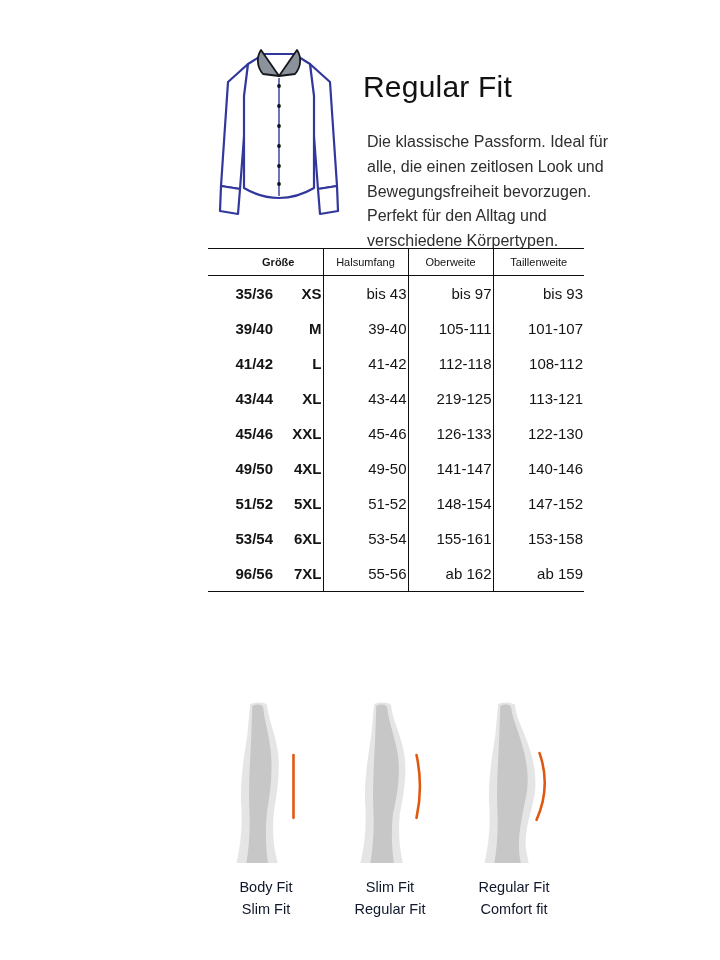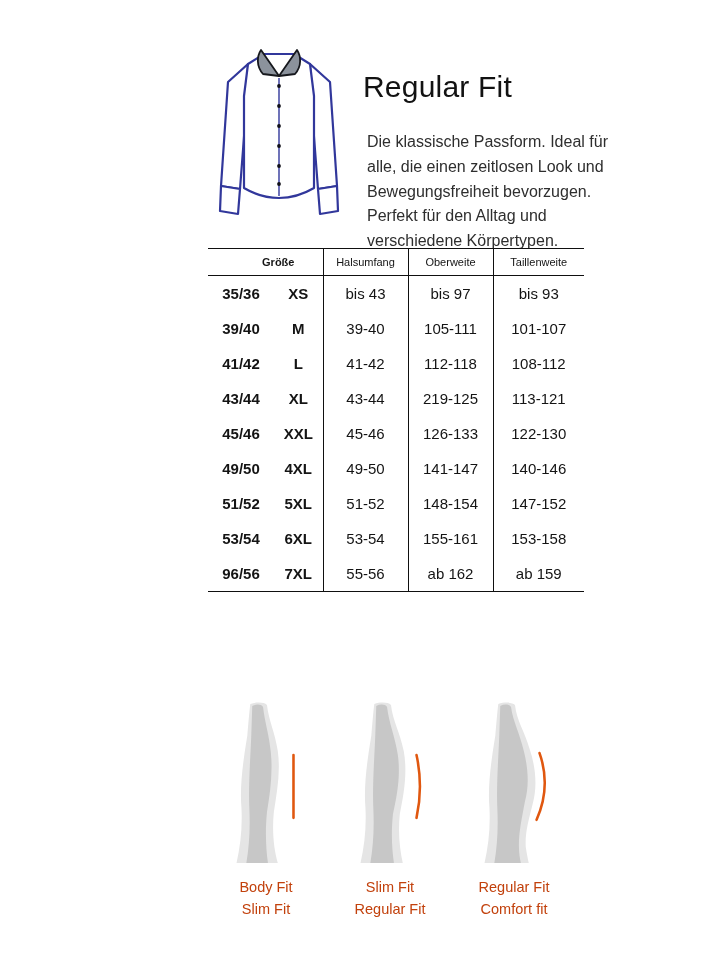--- a/index.html
+++ b/index.html
@@ -11,29 +11,29 @@
   .shirt-figure { position:absolute; left:166px; top:40px; width:150px; height:200px; }
   .fit-title { position:absolute; left:325px; top:70px; margin:0; font-size:30px; font-weight:500; letter-spacing:0.2px; color:#121212; }
   .fit-description { position:absolute; left:325px; top:126px; width:242px; margin:4px; font-size:16px; line-height:1.55; color:#2e2e2e; }
 
   
   .size-table { position:absolute; left:170px; top:248px; width:376px; border-collapse:collapse;
                 border-top:1.6px solid #0f0f0f; border-bottom:1.6px solid #0f0f0f; }
   .size-table th { font-size:11px; font-weight:normal; height:26px; text-align:center;
                    border-bottom:1.6px solid #0f0f0f; padding:0 2px; white-space:nowrap; }
   .size-table th.h-size { font-weight:bold; padding-left:28px; }
-  .size-table td { font-size:15px; height:33px; text-align:center; vertical-align:middle; white-space:nowrap; }
+  .size-table td { font-size:15px; height:33px; text-align:right; vertical-align:middle; white-space:nowrap; }
   .size-table td.col-eu, .size-table td.col-intl { font-weight:bold; }
   .vline { border-left:1.4px solid #0f0f0f;margin-left:8px; }
 
   
   .fits { position:absolute; left:166px; top:702px; width:372px; display:flex; }
   .fit-col { width:124px; display:flex; flex-direction:column; align-items:center; }
   .fit-col svg { display:block; }
-  .fit-label { margin-top:12px; text-align:center; font-size:14.5px; line-height:1.55; color:#c2410c; }
+  .fit-label { margin-top:12px; text-align:center; font-size:14.5px; line-height:1.55; color:#0f172a; }
 
   
   .shirt-part  { fill:#ffffff; stroke:var(--shirt-navy, #31379b); stroke-width:2.2; stroke-linejoin:round; }
   .collar-part { fill:var(--collar-gray, #8b929c); stroke:#16181d; stroke-width:1.8; stroke-linejoin:round; }
   .placket     { stroke:var(--shirt-navy, #31379b); stroke-width:1.4; }
   .btn-dot     { fill:#101018; }
   .sil-outer   { fill:var(--sil-light, #e5e5e5); }
   .sil-inner   { fill:var(--sil-dark, #c7c7c7); }
   .fit-line    { fill:none; stroke:var(--accent-orange, #e0570f); stroke-width:2.6; stroke-linecap:round; }
 </style>

